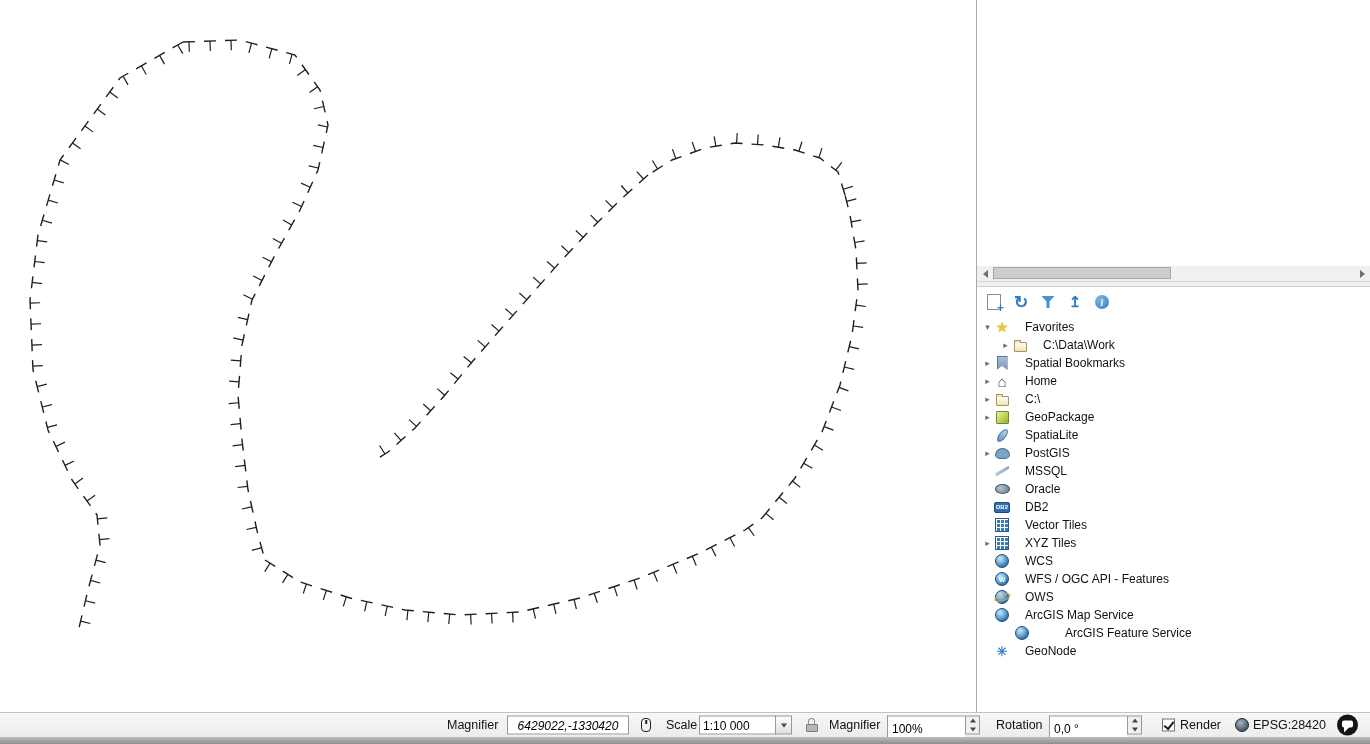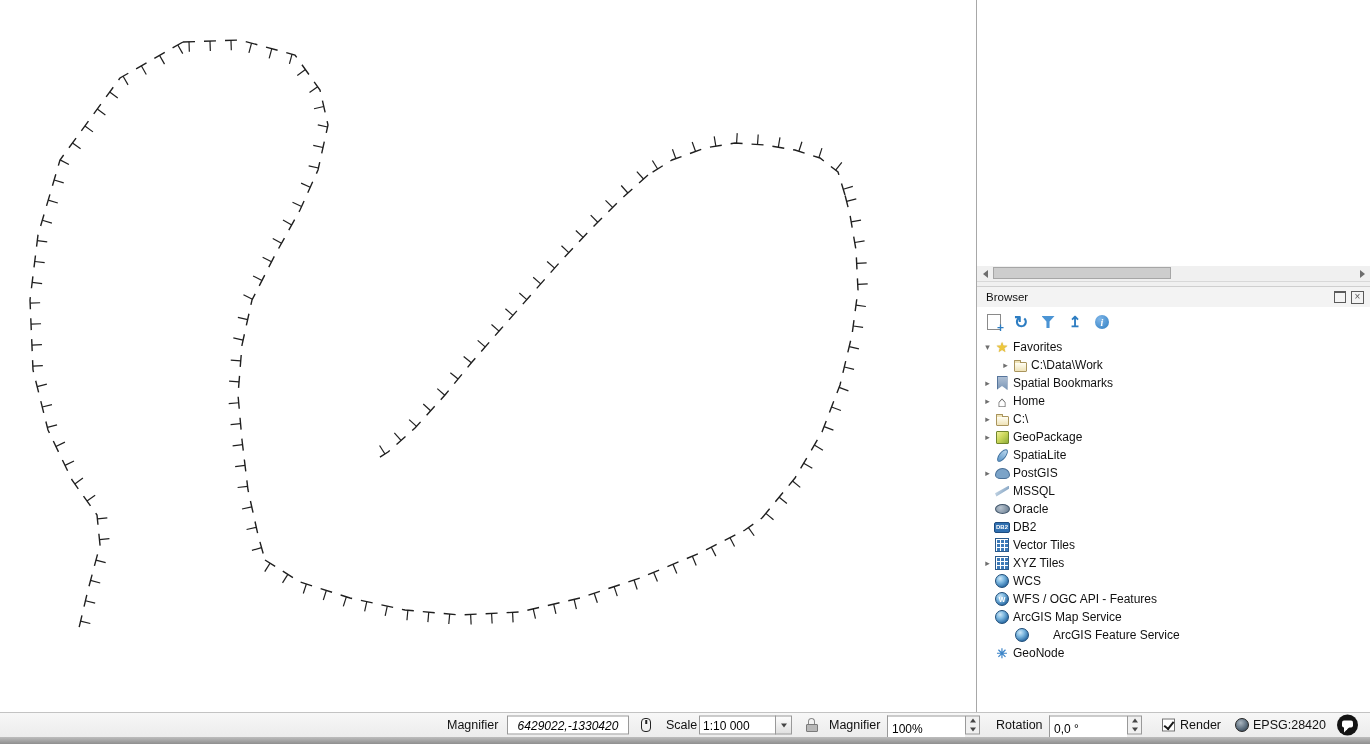--- a/index.html
+++ b/index.html
@@ -36,21 +36,21 @@
   .ti-filter{width:13px;height:12px;background:#4b94d4;
              clip-path:polygon(0% 0%,100% 0%,62% 45%,62% 100%,38% 100%,38% 45%);}
   .ti-collapse::before{content:"↥";font-size:15px;font-weight:bold;color:#2d7dc2;}
   .ti-info{width:14px;height:14px;border-radius:50%;background:radial-gradient(circle at 35% 30%,#7fb6e8,#2d7dc2);
            color:#fff;display:flex;align-items:center;justify-content:center;}
   .ti-info::before{content:"i";font-family:"Liberation Serif",serif;font-style:italic;font-weight:bold;font-size:10px;}
 
   .browser-tree{padding-top:2px;font-size:12px;}
   .tree-row{display:flex;align-items:center;height:18px;white-space:nowrap;}
   .tree-arrow{width:13px;flex:none;text-align:center;font-size:9px;color:#6e6e6e;}
-  .tree-label{margin-left:3px;}
+  .tree-label{margin-left:15px;}
 
   
   .ic{width:16px;height:16px;flex:none;display:flex;align-items:center;justify-content:center;position:relative;}
   .ic-star::before{content:"★";color:#edc73d;font-size:14px;text-shadow:0 0 1px #b8932a;}
   .ic-folder::before{content:"";position:absolute;top:5px;left:2px;width:11px;height:8px;
       background:linear-gradient(#fffef4,#efe3b8);border:1px solid #a9945c;border-radius:1px;}
   .ic-folder::after{content:"";position:absolute;top:3px;left:2px;width:5px;height:2px;
       background:#efe3b8;border:1px solid #a9945c;border-bottom:none;border-radius:1px 1px 0 0;}
   .ic-bookmark::before{content:"";width:9px;height:12px;background:linear-gradient(#aebfd4,#7d98b8);
       border:1px solid #56759c;clip-path:polygon(0 0,100% 0,100% 100%,50% 72%,0 100%);}
@@ -289,27 +289,20 @@
         </div>
       <div class="sbv-track">
         <div class="sbv-thumb"></div>
       </div>
       <div class="sbv-btn">
           <span class="tri-right"></span>
         </div>
     </div>
 
     <div id="browser-dock">
-      <div class="dock-header">
-        <span class="dock-title">Browser</span>
-        <span class="dock-btns">
-          <span class="dock-float"></span>
-          <span class="dock-close">×</span>
-        </span>
-      </div>
       <div class="browser-toolbar">
           <span class="tbtn">
             <span class="ti-addlayer"></span>
           </span>
           <span class="tbtn">
             <span class="ti-refresh"></span>
           </span>
           <span class="tbtn">
             <span class="ti-filter"></span>
           </span>
@@ -388,20 +381,25 @@
           </div>
           <div class="tree-row" style="padding-left: 4px;">
             <span class="tree-arrow"></span>
             <span class="ic ic-globe"></span>
             <span class="tree-label">WCS</span>
           </div>
           <div class="tree-row" style="padding-left: 4px;">
             <span class="tree-arrow"></span>
             <span class="ic ic-globe-w" data-letter="W"></span>
             <span class="tree-label">WFS / OGC API - Features</span>
+          </div>
+          <div class="tree-row" style="padding-left: 4px;">
+            <span class="tree-arrow"></span>
+            <span class="ic ic-globe-ring"></span>
+            <span class="tree-label">OWS</span>
           </div>
           <div class="tree-row" style="padding-left: 4px;">
             <span class="tree-arrow"></span>
             <span class="ic ic-globe"></span>
             <span class="tree-label">ArcGIS Map Service</span>
           </div>
           <div class="tree-row" style="padding-left: 4px; gap: 20px;">
             <span class="tree-arrow"></span>
             <span class="ic ic-globe"></span>
             <span class="tree-label">ArcGIS Feature Service</span>

